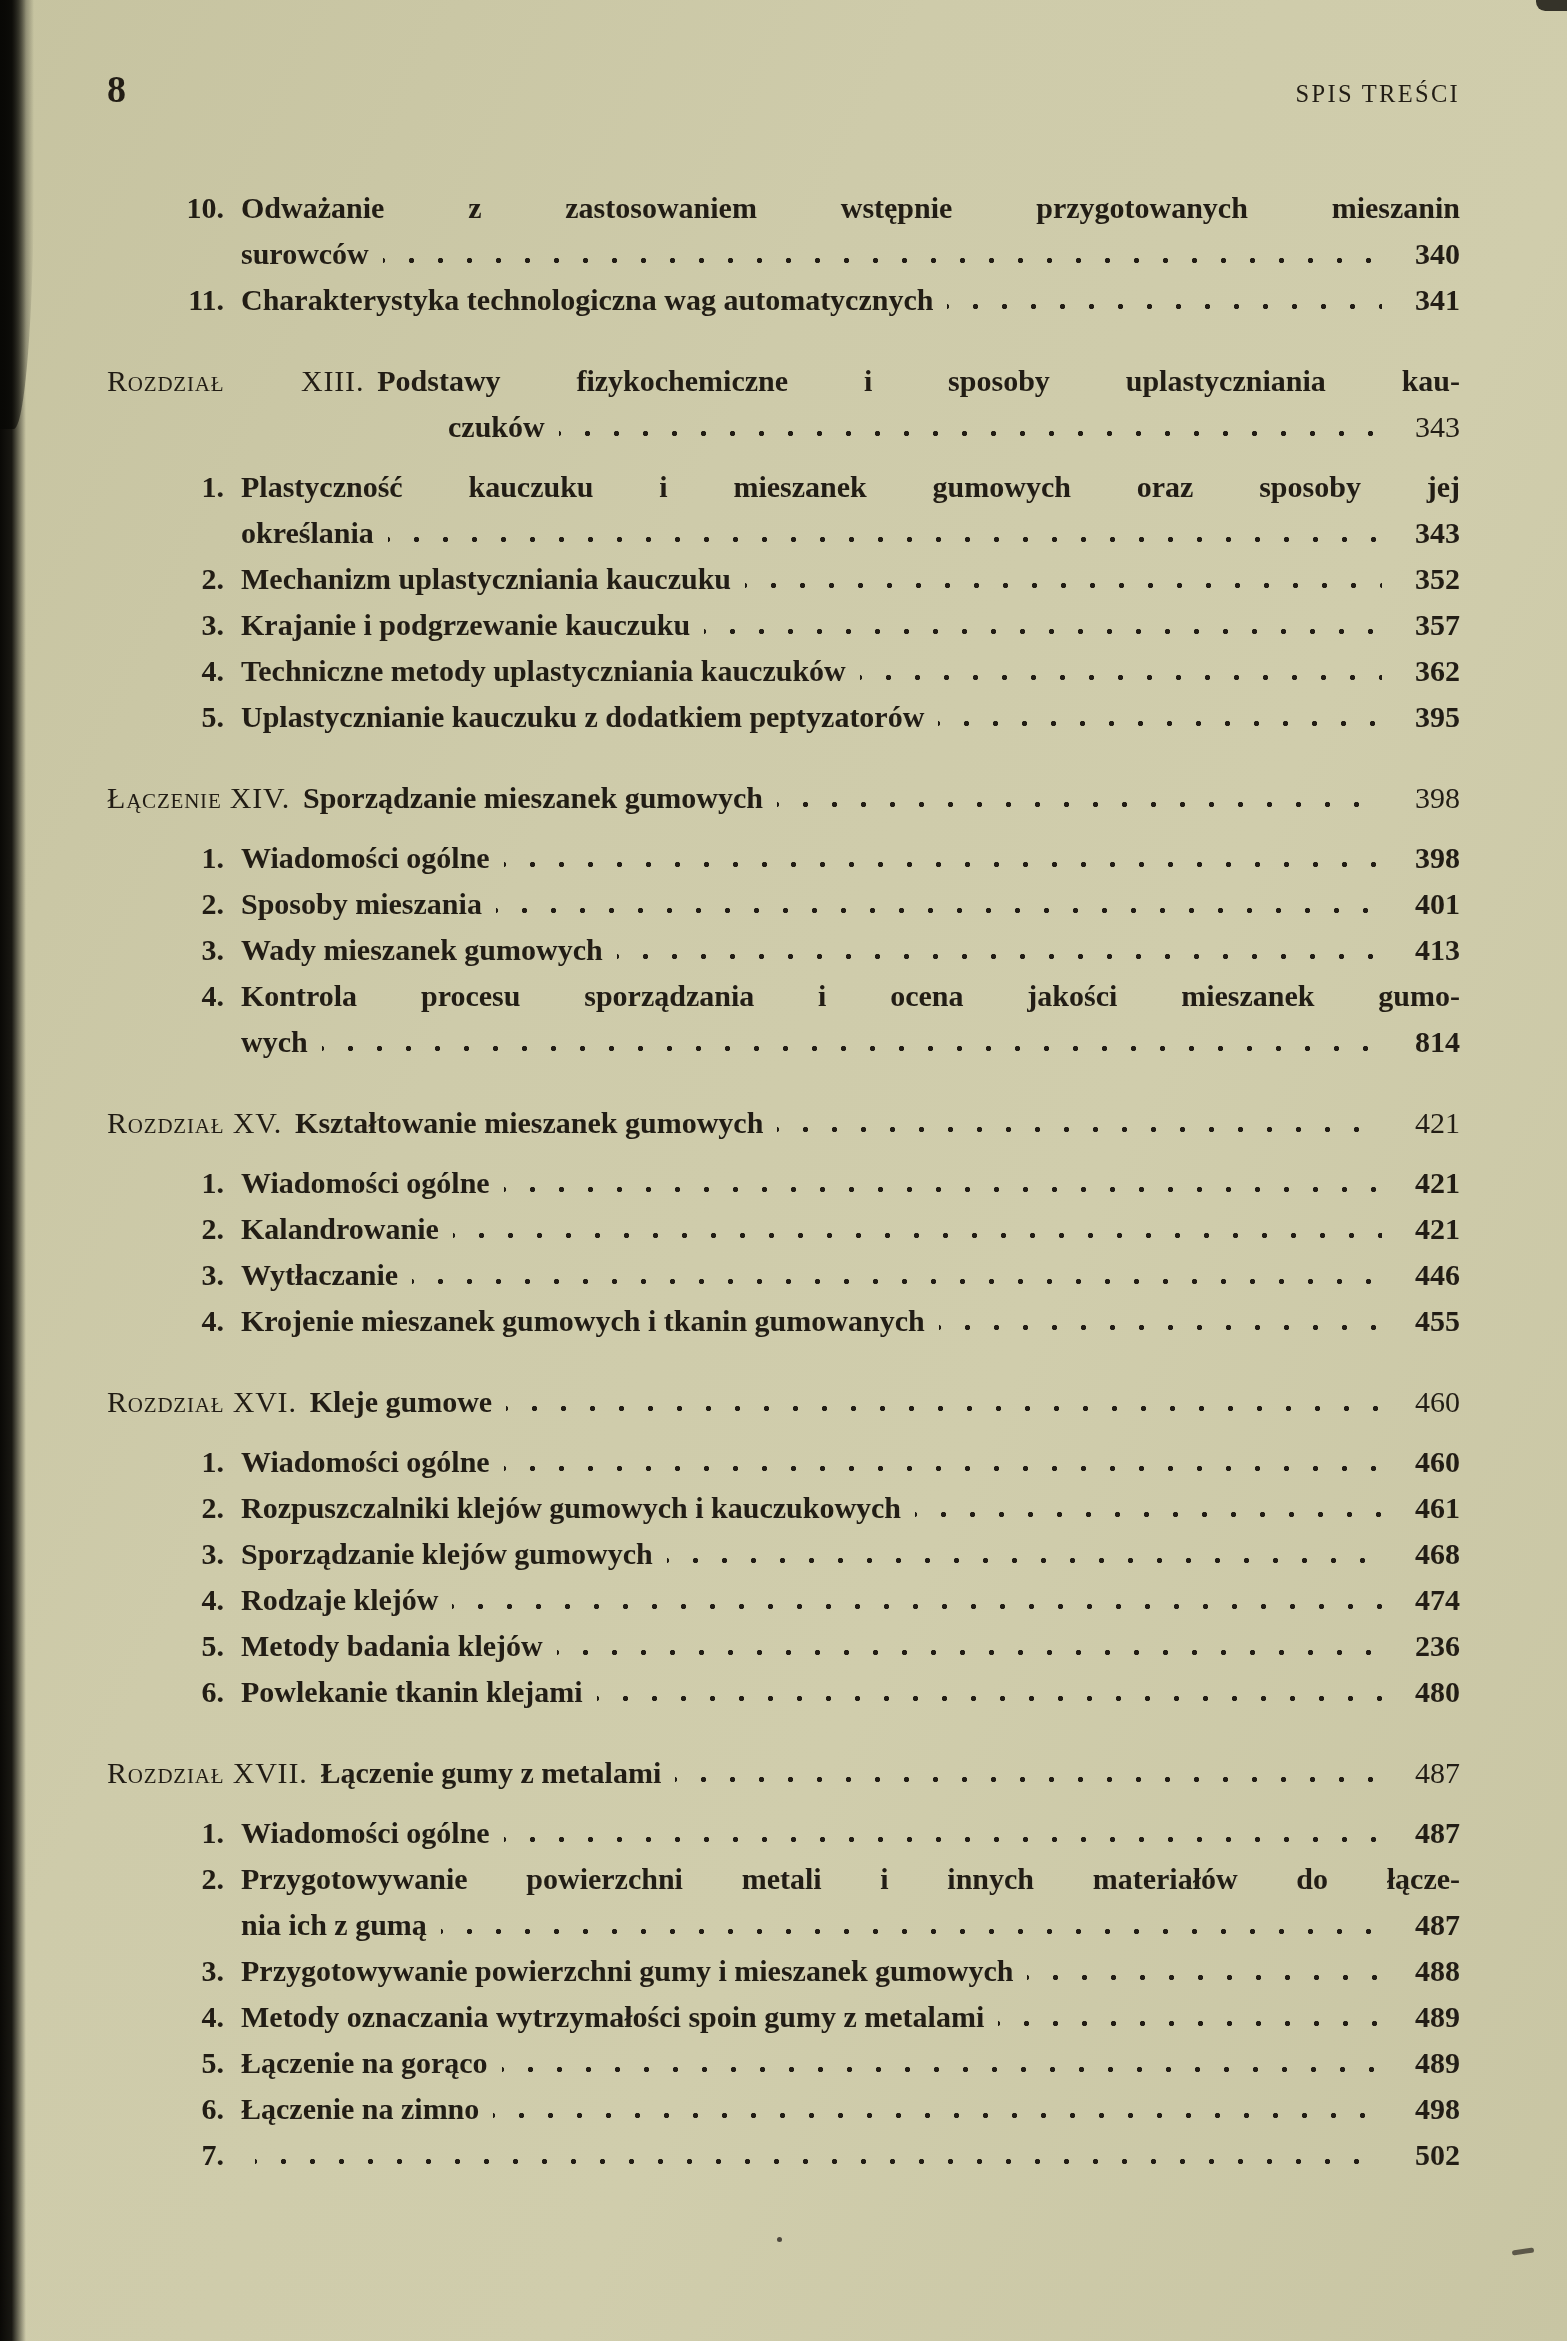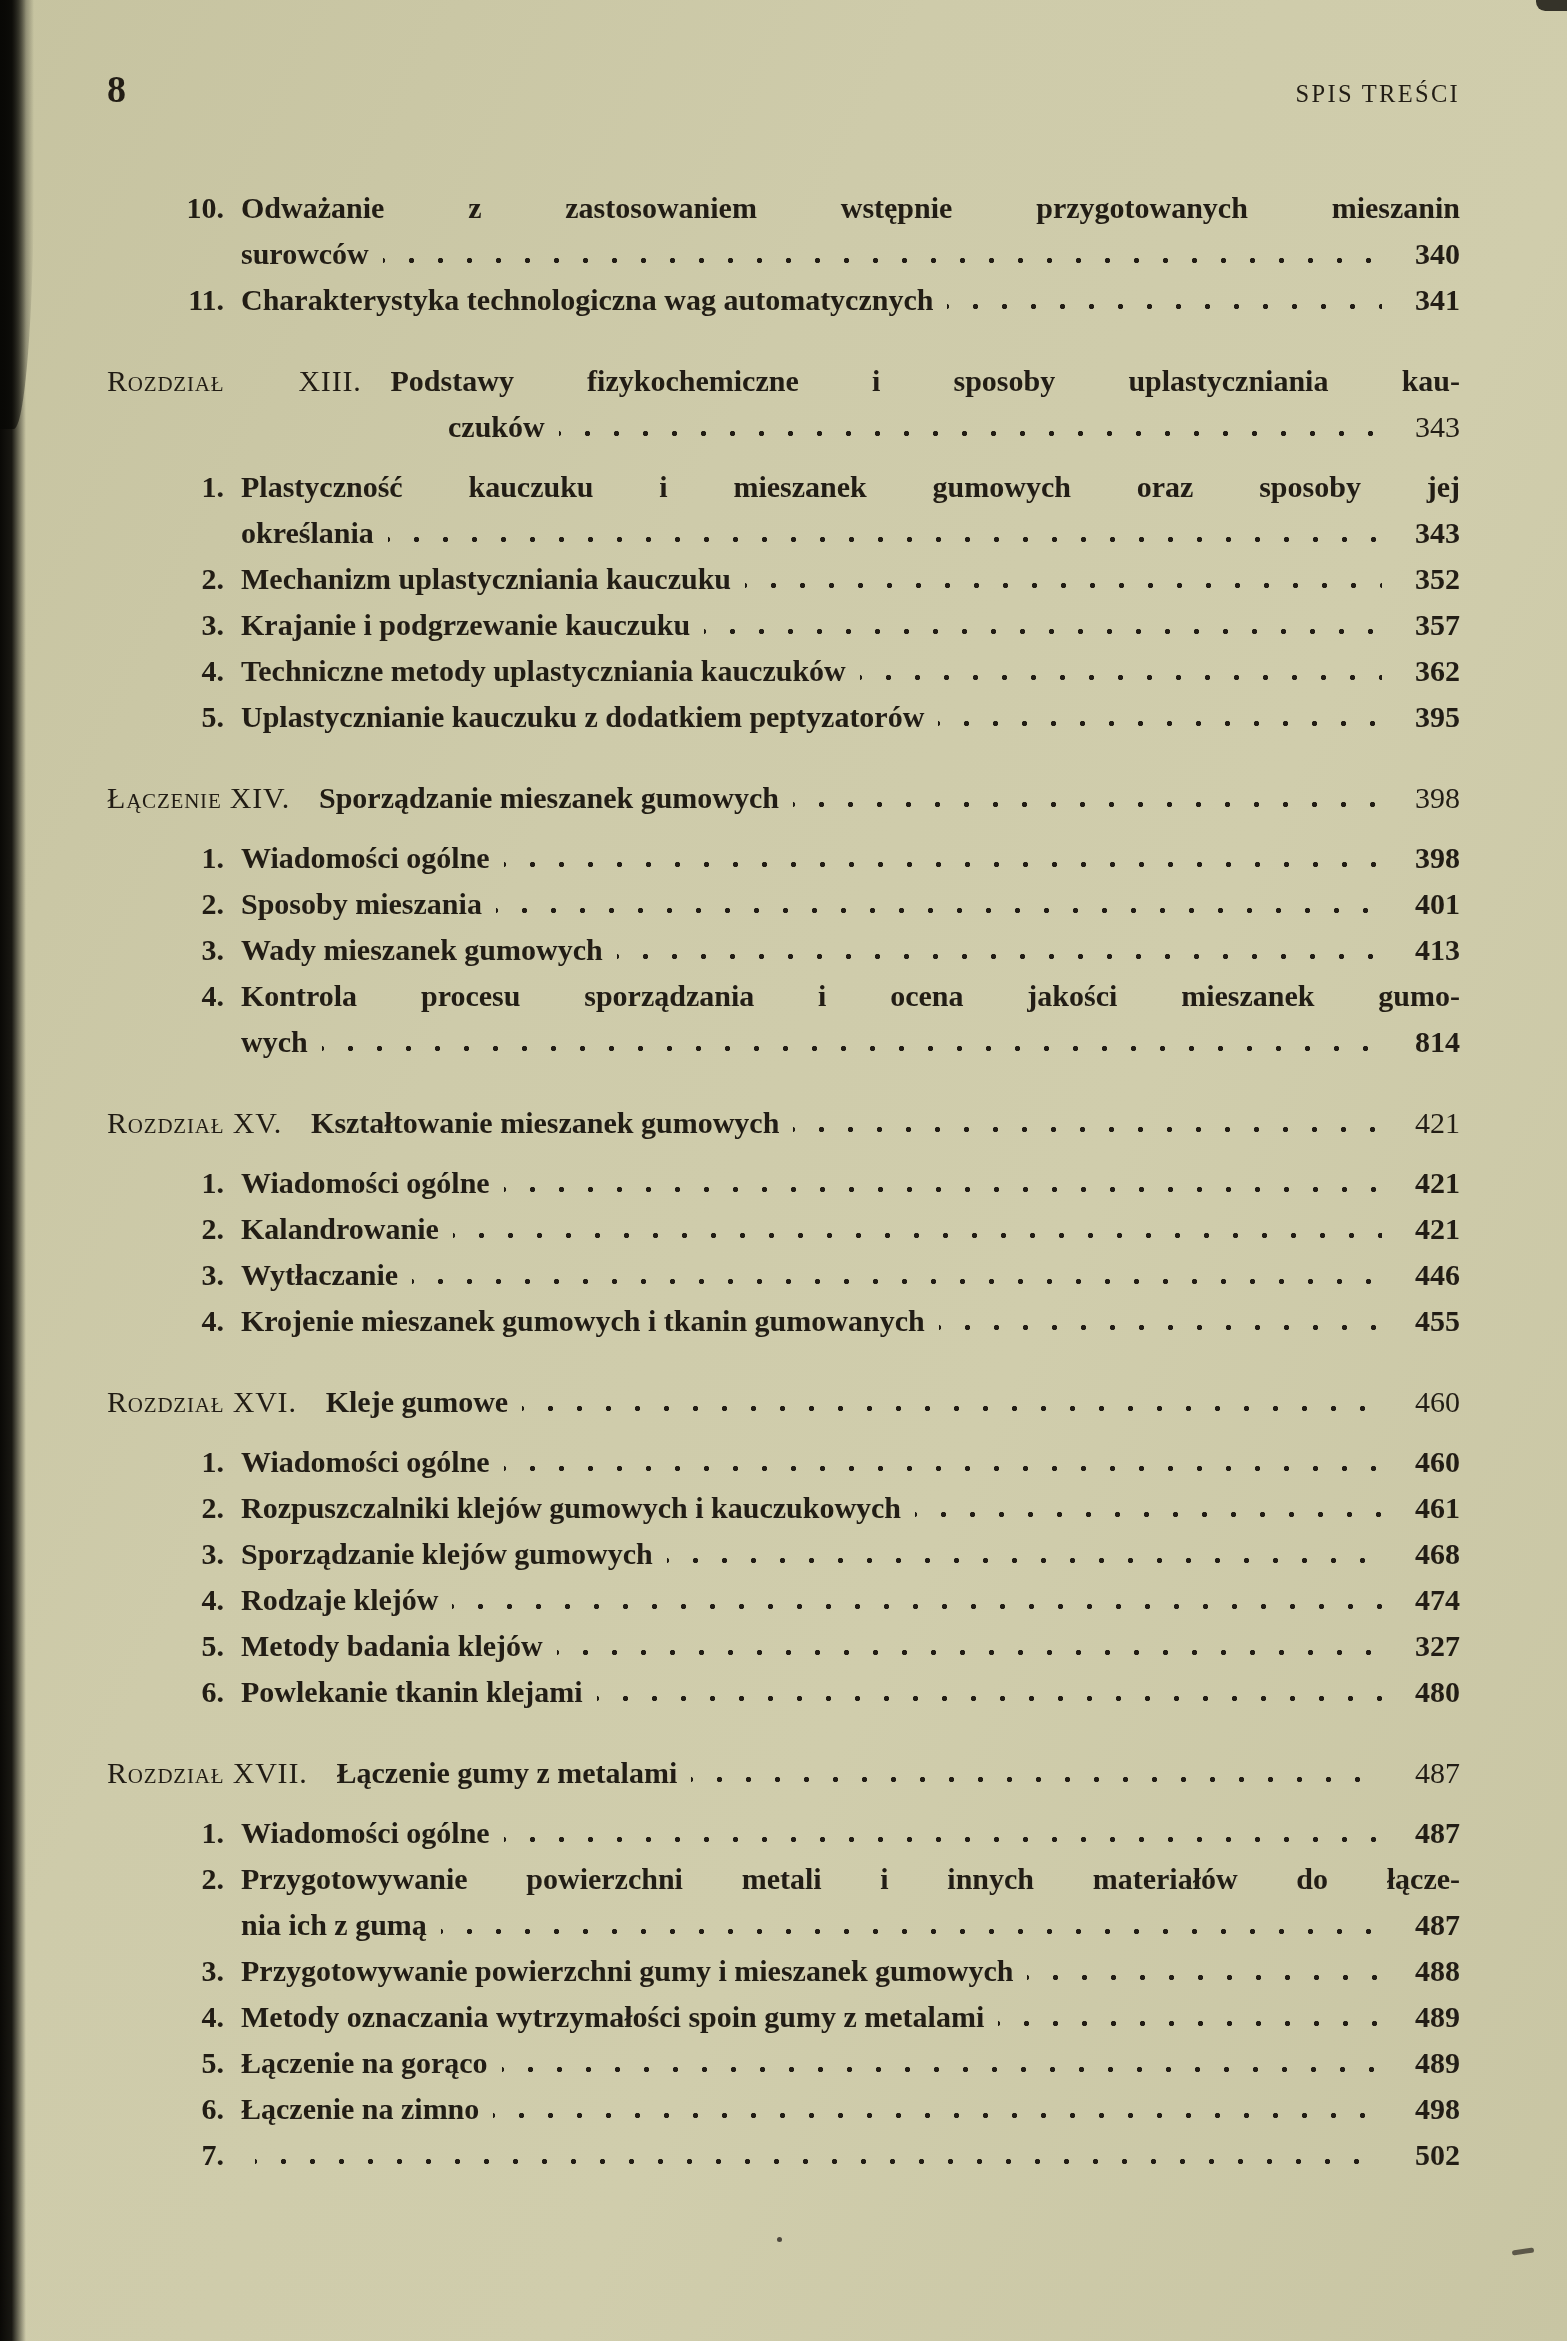--- a/index.html
+++ b/index.html
@@ -60,21 +60,21 @@
   .line.last{display:flex;align-items:baseline;}
   .item .line{padding-left:134px;font-weight:bold;}
   .chapter .line.cont{padding-left:341px;}
   .chapter{margin-top:35px;margin-bottom:14px;}
   .chapter .txt{font-weight:bold;}
   .num{
     display:inline-block;flex:0 0 auto;
     width:80px;margin-left:-80px;
     text-align:right;padding-right:17px;box-sizing:border-box;
   }
-  .prefix{font-variant:small-caps;letter-spacing:0.8px;margin-right:29px;flex:0 0 auto;}
+  .prefix{font-variant:small-caps;letter-spacing:0.8px;margin-right:13px;flex:0 0 auto;}
   .last .txt{white-space:nowrap;flex:0 0 auto;}
   .leader{
     flex:1 1 auto;min-width:31px;height:7px;
     margin:0 9.2px 0 14px;
     background-image:radial-gradient(circle,var(--ink) 2.3px,rgba(0,0,0,0) 3px);
     background-size:29px 7px;background-repeat:repeat-x;background-position:14px center;
   }
   .pg{flex:0 0 auto;min-width:69px;text-align:right;}
 </style>
 </head>
@@ -275,21 +275,21 @@
             <span class="txt">Rodzaje klejów</span>
             <span class="leader"></span>
             <span class="pg">474</span>
           </div>
         </div>
         <div class="entry item">
           <div class="line last">
             <span class="num">5.</span>
             <span class="txt">Metody badania klejów</span>
             <span class="leader"></span>
-            <span class="pg">327</span>
+            <span class="pg">236</span>
           </div>
         </div>
         <div class="entry item">
           <div class="line last">
             <span class="num">6.</span>
             <span class="txt">Powlekanie tkanin klejami</span>
             <span class="leader"></span>
             <span class="pg">480</span>
           </div>
         </div>

